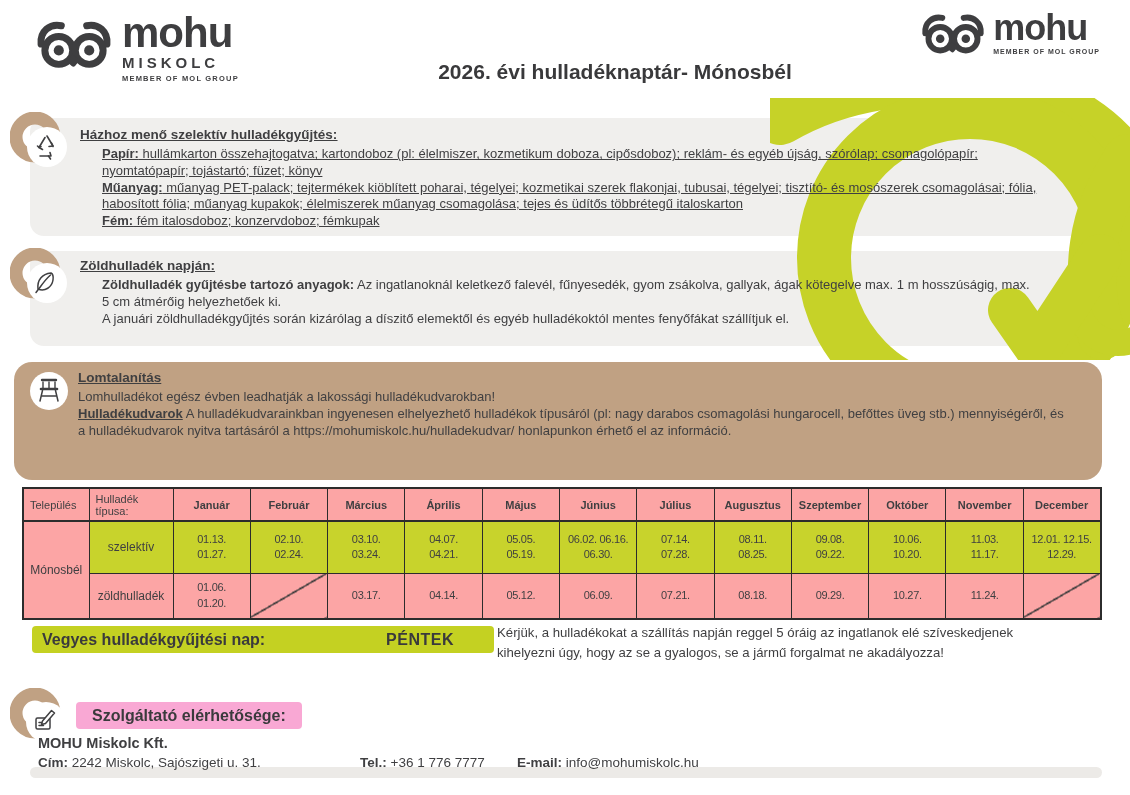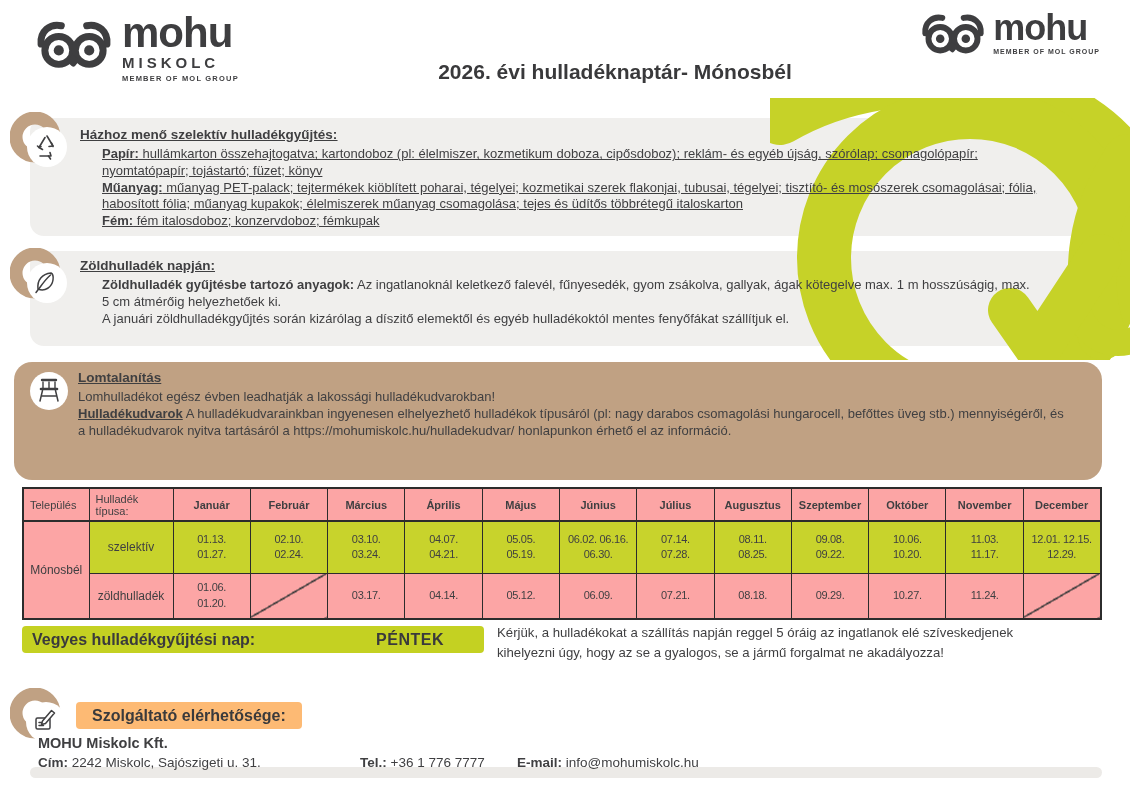--- a/index.html
+++ b/index.html
@@ -60,31 +60,31 @@
   td.type { font-size:12px; text-align:left; padding-left:6px; }
   td.date { font-size:11px; letter-spacing:-0.3px; white-space:pre-line; line-height:1.4; }
   tr.row-szelektiv { height:52px; }
   tr.row-zold { height:46px; }
   .hl { background:#c8d32c; }
   .diag { background-image:linear-gradient(to bottom right,
             transparent calc(50% - 0.8px), #3a3a3a calc(50% - 0.8px),
             #3a3a3a calc(50% + 0.8px), transparent calc(50% + 0.8px)); }
 
   
-  #mixed-bar { position:absolute; left:22px; top:626px; width:462px; height:27px; z-index:3;
+  #mixed-bar { position:absolute; left:32px; top:626px; width:462px; height:27px; z-index:3;
                background:#c4d122; border-radius:4px; display:flex; align-items:center; }
   #mixed-bar .m-label { margin-left:10px; font-weight:bold; font-size:16px; color:#3a3a3c; }
   #mixed-bar .m-value { margin-left:auto; margin-right:40px; font-weight:bold; font-size:16px; letter-spacing:0.5px; color:#3a3a3c; }
   #notice { position:absolute; left:497px; top:623px; width:528px; z-index:3; font-size:13.2px; line-height:1.5; }
 
   
   #provider-underbar { position:absolute; left:30px; top:767px; width:1072px; height:11px;
                        background:#eceae7; border-radius:6px; z-index:1; }
   #provider-heading { position:absolute; left:76px; top:702px; height:27px; z-index:3;
-                      background:#fdba74; border-radius:4px; display:flex; align-items:center;
+                      background:#f9a8d4; border-radius:4px; display:flex; align-items:center;
                       padding:0 16px; font-weight:bold; font-size:16px; color:#3a3a3c; }
   #provider-company { position:absolute; left:38px; top:735px; z-index:3; font-weight:bold; font-size:14.5px; }
   #provider-contacts { position:absolute; left:38px; top:755px; z-index:3; font-size:13.5px; display:flex; }
   #provider-contacts .c-address { width:322px; }
   #provider-contacts .c-phone { width:157px; }
 </style>
 </head>
 <body>
 
 <div class="logo-left">

